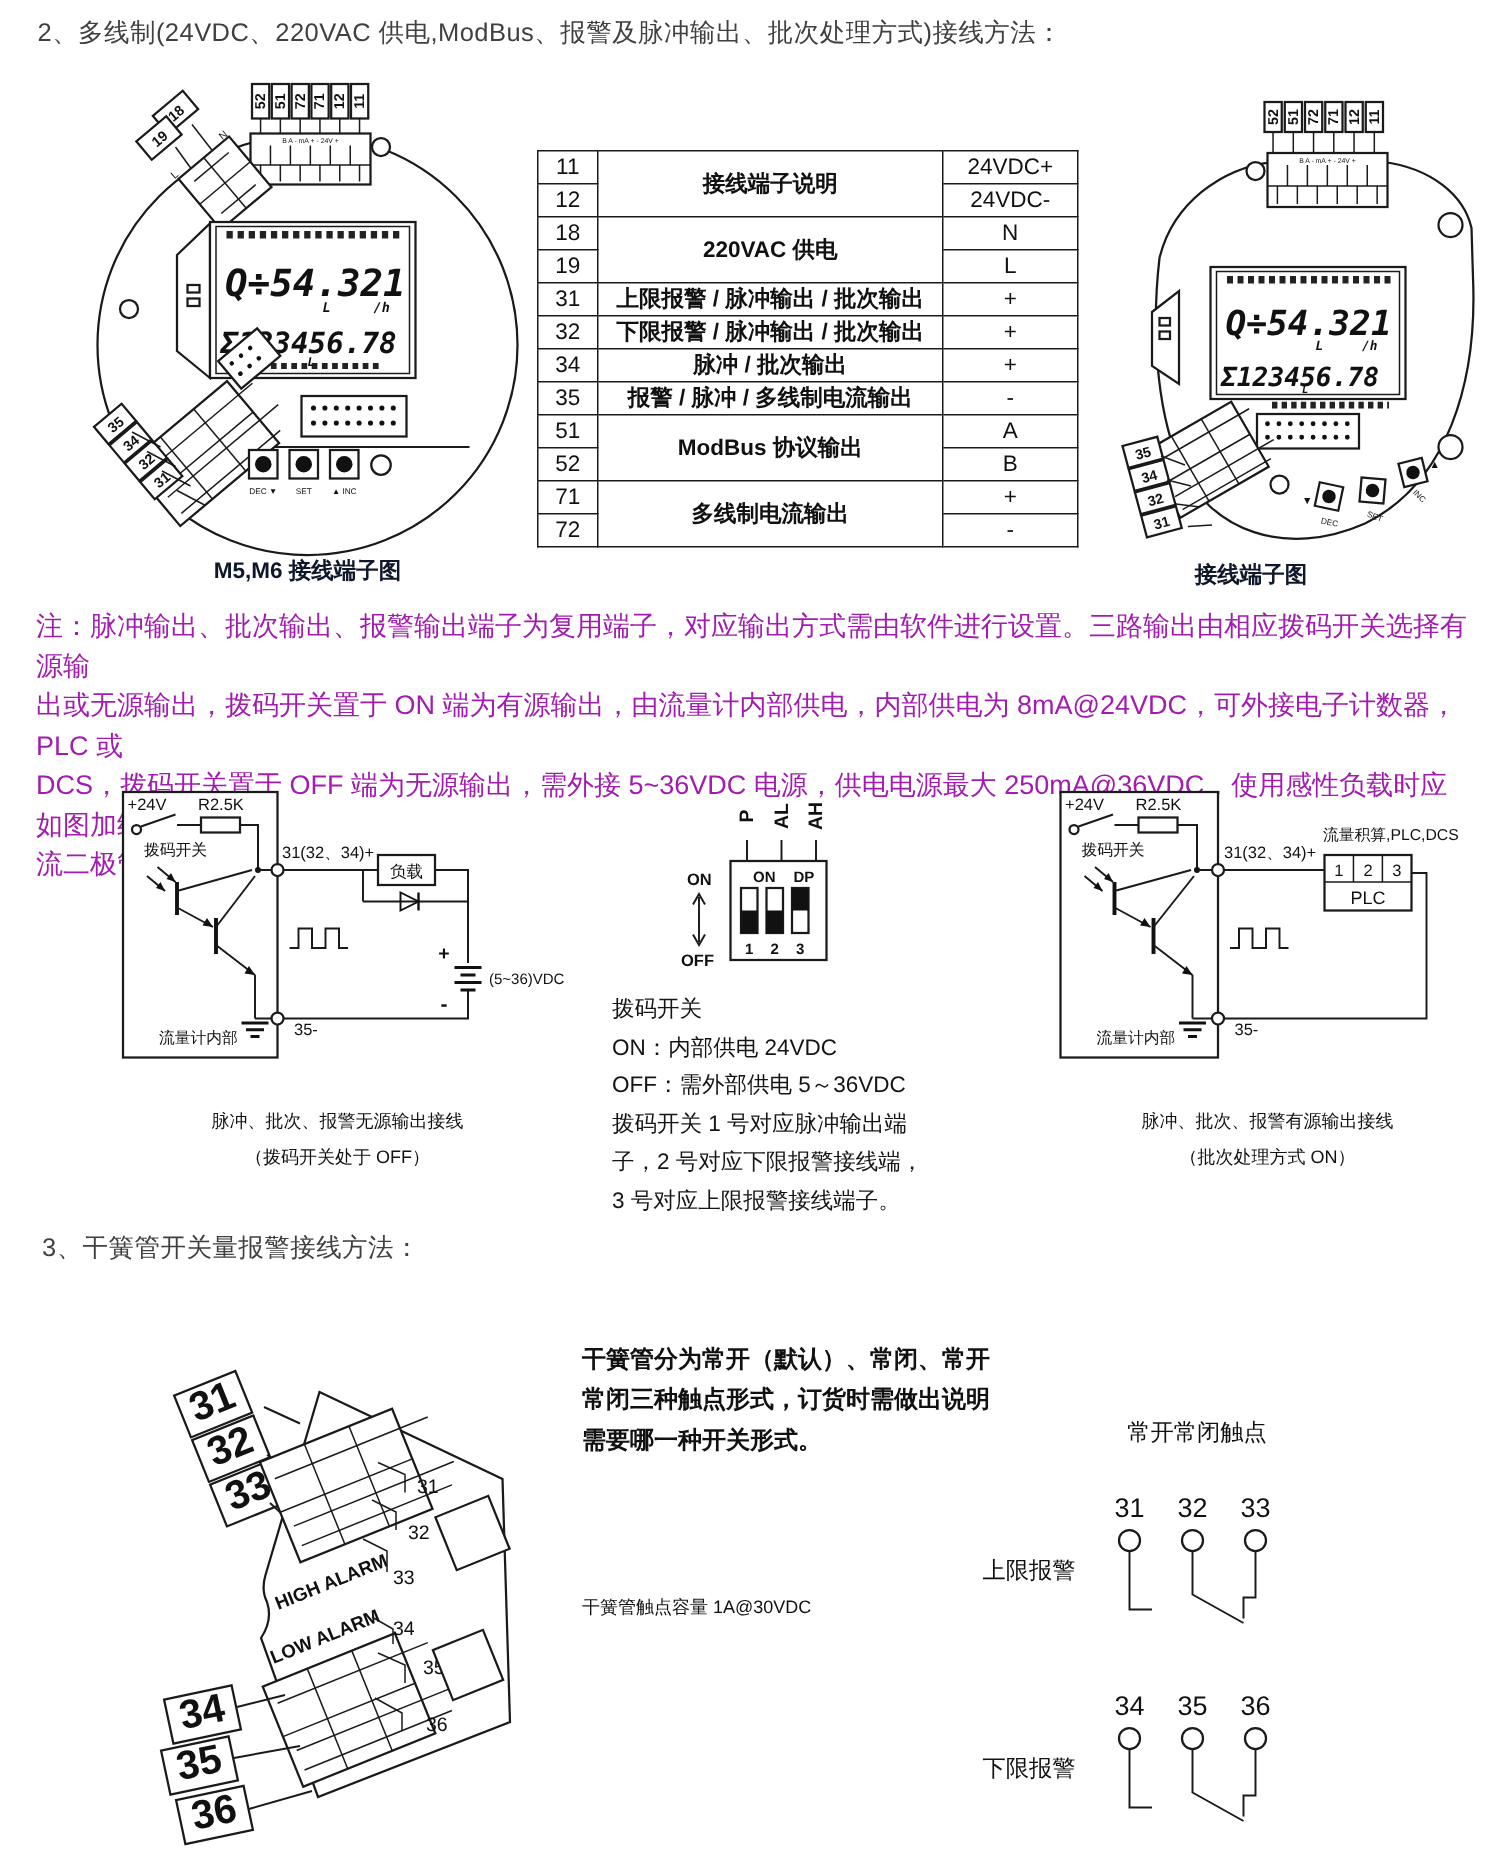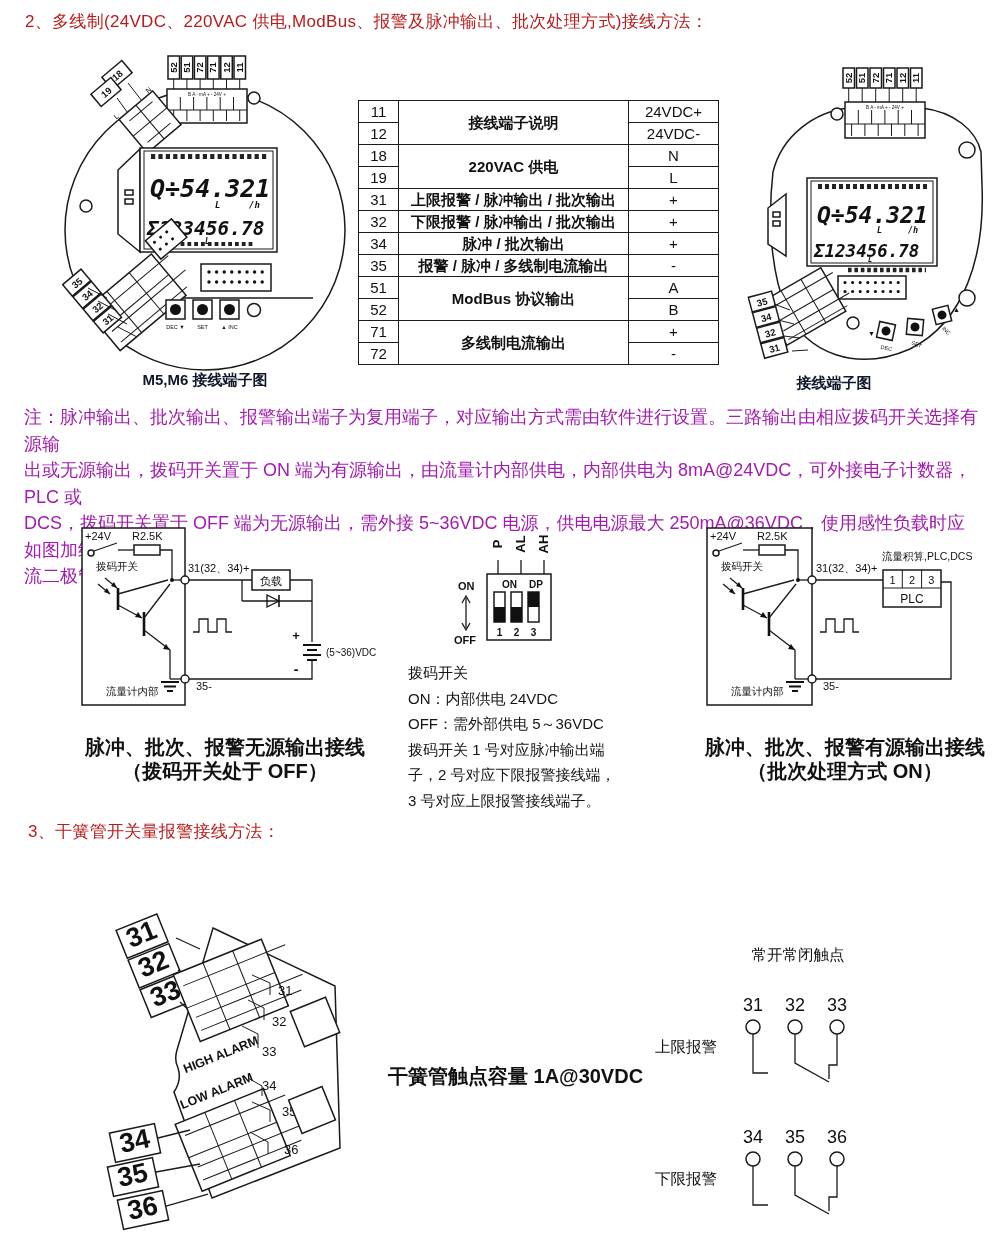--- a/index.html
+++ b/index.html
@@ -1,29 +1,29 @@
 <!DOCTYPE html>
 <html><head>
 <meta charset="utf-8">
 <style>
 *{margin:0;padding:0;box-sizing:border-box}
 html,body{background:#fff}
 body{width:1000px;height:1236px;position:relative;font-family:"Liberation Sans","DejaVu Sans",sans-serif;color:#111}
 .page{position:absolute;left:0;top:0;width:1000px;height:1236px;background:#fff;overflow:hidden}
 .abs{position:absolute}
-.sec-title{font-size:17px;color:#b91c1c;font-weight:500;letter-spacing:.3px}
+.sec-title{font-size:17px;color:#404040;font-weight:500;letter-spacing:.3px}
 .caption{font-weight:bold;font-size:15px;text-align:center;color:#0f172a}
 table.wiring{border-collapse:collapse;table-layout:fixed;width:360px;background:#fff}
 table.wiring td{border:1.8px solid #1a1a1a;text-align:center;font-size:15px;height:22px;line-height:20px;padding:0 2px;overflow:hidden;white-space:nowrap}
 table.wiring td.desc{font-weight:bold;font-size:15px}
 .note{font-size:18px;line-height:26.5px;white-space:pre-line;color:#a21caf}
-.circ-cap{font-weight:bold;font-size:20px;line-height:24px;text-align:center;white-space:pre-line}
+.circ-cap{font-weight:normal;font-size:12px;line-height:24px;text-align:center;white-space:pre-line}
 .dipnote{font-size:15px;line-height:25.5px;white-space:pre-line;color:#151515}
 .reeddesc{font-size:16px;font-weight:bold;line-height:27px;white-space:pre-line}
-.reedcap{font-size:20px;font-weight:bold}
+.reedcap{font-size:12px;font-weight:normal}
 svg{display:block}
 svg text{fill:#111;font-family:"Liberation Sans","DejaVu Sans",sans-serif}
 .tg{font-size:9.5px;font-weight:bold}
 .lcd{font-family:"DejaVu Sans Mono",monospace;font-weight:bold;font-style:italic}
 .serif{font-family:"Liberation Serif","DejaVu Serif",serif}
 .ln{stroke:#1a1a1a;stroke-width:1.3;fill:none}
 .bx{stroke:#1a1a1a;stroke-width:1.5;fill:#fff}
 .thin{stroke:#1a1a1a;stroke-width:1;fill:none}
 </style>
 </head>
@@ -571,20 +571,23 @@
       <g transform="rotate(-12 43 310)">
           <rect class="bx" x="20" y="295" width="46" height="30" stroke-width="1.8"></rect>
           <text x="43" y="317" font-size="27" font-weight="bold" text-anchor="middle">36</text>
         </g>
       <line class="ln" x1="58" y1="238" x2="90" y2="230"></line>
         <line class="ln" x1="56" y1="272" x2="100" y2="264"></line>
         <line class="ln" x1="66" y1="306" x2="108" y2="294"></line>
     </g>
   </svg>
 
+  <div class="abs reeddesc" style="left:388px;top:893px;width:330px">干簧管分为常开（默认）、常闭、常开
+常闭三种触点形式，订货时需做出说明
+需要哪一种开关形式。</div>
   <div class="abs reedcap" style="left:388px;top:1063px;width:330px">干簧管触点容量 1A@30VDC</div>
 
   <svg class="abs" style="left:640px;top:935px" width="360" height="301" viewBox="0 0 360 301">
     <text class="serif" x="158" y="25" font-size="15.5" text-anchor="middle">常开常闭触点</text>
     <g>
       <text x="113" y="76" font-size="18" text-anchor="middle">31</text>
       <text x="155" y="76" font-size="18" text-anchor="middle">32</text>
       <text x="197" y="76" font-size="18" text-anchor="middle">33</text>
       <circle class="bx" cx="113" cy="92" r="7" stroke-width="1.6"></circle>
       <circle class="bx" cx="155" cy="92" r="7" stroke-width="1.6"></circle>

